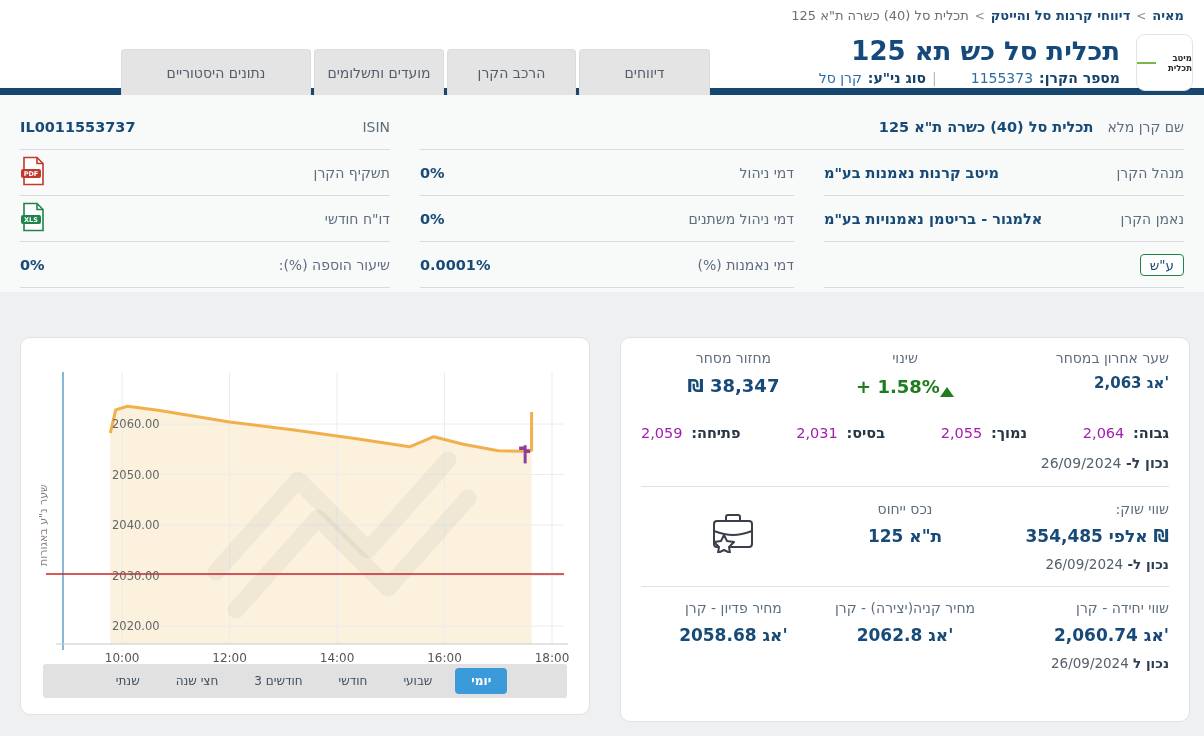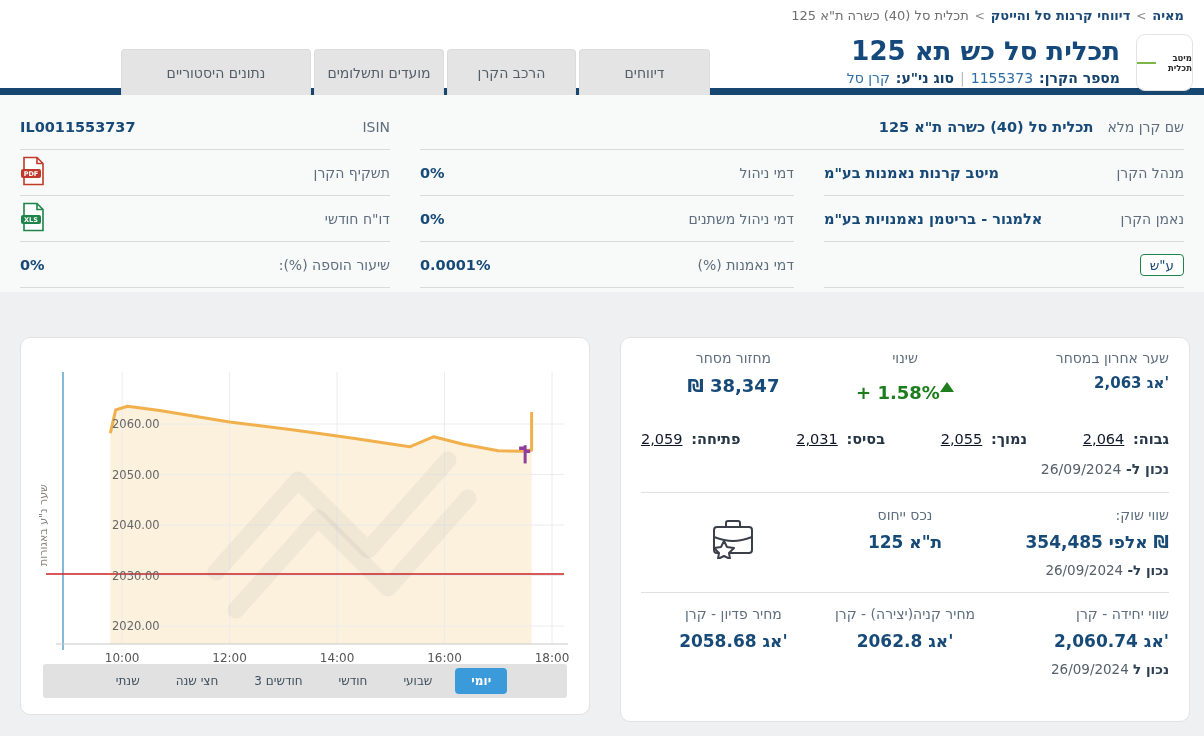--- a/index.html
+++ b/index.html
@@ -18,21 +18,21 @@
   .crumb-current { color:#6f6f6f; }
 
   .logo-box { top:34px; left:auto; right:aupx; right:11px; width:57px; height:57px; background:#fff; border:1px solid #e3e3e3; border-radius:9px; display:flex; flex-direction:row; align-items:center; justify-content:center; gap:2px; }
   .logo-text { font-size:8.5px; font-weight:bold; color:#2b2b2b; }
   .logo-bar { width:26px; height:2px; background:#7ab648; }
 
   .title-block { top:36px; right:84px; text-align:right; }
   .page-title { font-size:26px; font-weight:bold; color:#15497b; line-height:30px; }
   .title-meta { margin-top:4px; font-size:14px; color:#14426b; display:flex; justify-content:flex-start; gap:6px; align-items:center; }
   .meta-label { font-weight:bold; color:#14426b; }
-  .meta-value { color:#2e6da4; }
+  .meta-value { color:#2e6da4;margin-left:28px; }
   .meta-divider { color:#b9b9b9; }
 
   
   .tabs { top:41px; right:494px; display:flex; align-items:flex-end; gap:3px; height:54px; }
   .tab { height:46px; background:#e4e4e5; color:#535e69; font-size:14px; display:flex; align-items:center; justify-content:center; border-radius:4px 4px 0 0; cursor:pointer; border:1px solid #dcdcdd; border-bottom:none; }
   .tab.active { height:54px; background:#174670; color:#fff; font-weight:bold; border-color:#174670; }
   .tab-0 { width:126px; } .tab-1 { width:131px; } .tab-2 { width:129px; } .tab-3 { width:130px; } .tab-4 { width:190px; }
 
   
   .details-label { color:#5e6e7e; font-size:14px; }
@@ -61,26 +61,26 @@
 
   
   .qlabel { color:#5e6e7e; font-size:14px; }
   .qnavy { color:#174a77; font-weight:bold; }
   .qs1 { display:flex; padding-top:12px; }
   .qcol-r { width:35%; text-align:right; }
   .qcol-c { width:30%; text-align:center; }
   .qcol-l { width:35%; text-align:center; }
   .qbig { font-size:15px; margin-top:8px; }
   .qmid { font-size:18px; margin-top:9px; }
-  .qchange { margin-top:16px; display:flex; align-items:flex-start; justify-content:center; }
+  .qchange { margin-top:10px; display:flex; align-items:flex-end; justify-content:center; }
   .green-text { color:#1d7d1d; font-weight:bold; font-size:18px; }
   .tri-up { width:0; height:0; border-left:7px solid transparent; border-right:7px solid transparent; border-bottom:10px solid #1e7e1e; }
   .qstats { display:flex; justify-content:space-between; margin-top:28px; font-size:14.5px; }
   .stat-label { font-weight:bold; color:#263645; }
-  .stat-value { color:#0f172a; margin-right:4px;text-decoration:underline; }
+  .stat-value { color:#a21caf; margin-right:4px; }
   .qasof { text-align:left; margin-top:14px; font-size:14px; color:#55606b; direction:rtl; text-align:right; }
   .qasof { text-align:right; }
   .asof-label { font-weight:bold; color:#2c3e50; }
   .qdivider { border:none; border-top:1px solid #e0e0e0; margin-top:15px; }
   .qs2 { display:flex; padding:14px 0 12px; align-items:flex-start; }
   .qs3 { display:flex; padding:13px 0 10px; align-items:flex-start; }
   .qval17 { font-size:17px; margin-top:9px; }
   .qasof-sm { margin-top:10px; font-size:13.5px; color:#55606b; }
   .qicon-col { width:35%; display:flex; justify-content:center; padding-top:10px; }
   .num-ltr { direction:ltr; unicode-bidi:isolate; }

